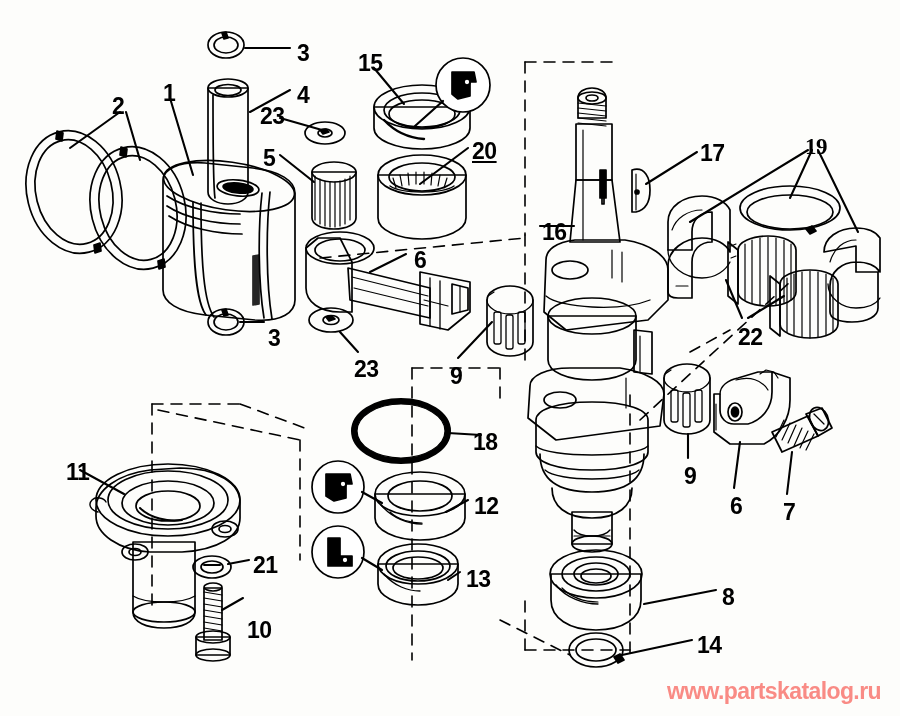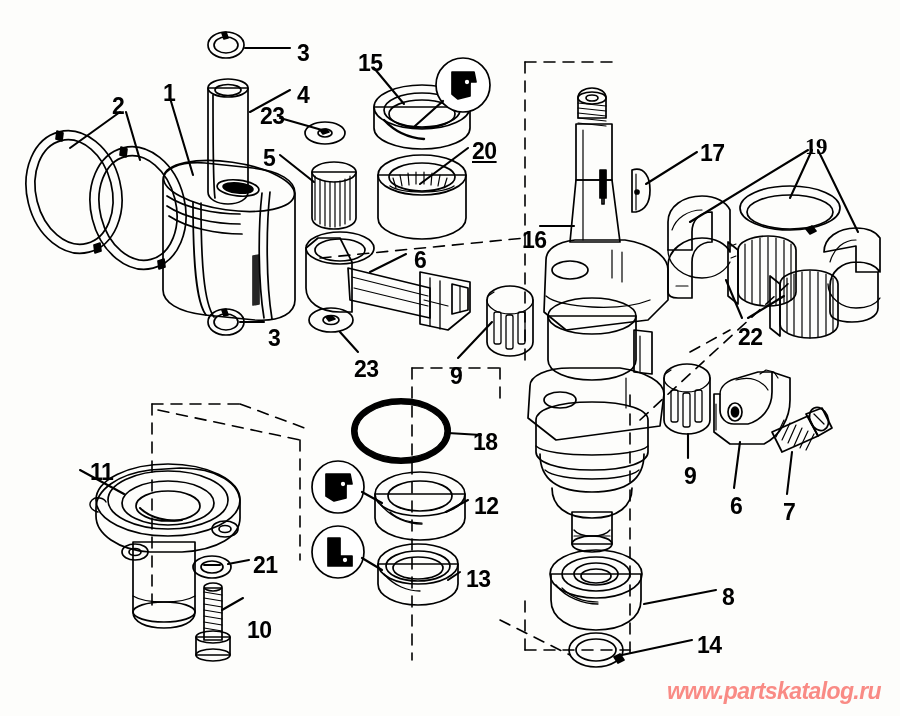--- a/index.html
+++ b/index.html
@@ -19,21 +19,20 @@
     font-weight:bold;
     font-size:23px;
     color:#000;
     line-height:1;
     white-space:nowrap;
     letter-spacing:-0.5px;
   }
   .watermark{
     position:absolute;
     font-family:"Liberation Sans", sans-serif;
-    font-style:italic;
     font-weight:bold;
     font-size:23px;
     color:#f98b85;
     letter-spacing:-0.6px;
     white-space:nowrap;
   }
 </style>
 </head>
 <body>
 
@@ -535,31 +534,31 @@
 <div class="callout" style="left:297px;top:42px;">3</div>
 <div class="callout" style="left:297px;top:84px;">4</div>
 <div class="callout" style="left:260px;top:105px;">23</div>
 <div class="callout" style="left:263px;top:147px;">5</div>
 <div class="callout" style="left:358px;top:52px;">15</div>
 <div class="callout" style="left:472px;top:140px;text-decoration:underline;">20</div>
 <div class="callout" style="left:414px;top:249px;">6</div>
 <div class="callout" style="left:268px;top:327px;">3</div>
 <div class="callout" style="left:354px;top:358px;">23</div>
 <div class="callout" style="left:450px;top:365px;">9</div>
-<div class="callout" style="left:522px;top:221px;margin-top:8px;">16</div>
+<div class="callout" style="left:542px;top:221px;">16</div>
 <div class="callout" style="left:700px;top:142px;">17</div>
 <div class="callout" style="left:805px;top:135px;font-family:Liberation Serif, serif;">19</div>
 <div class="callout" style="left:738px;top:326px;">22</div>
 <div class="callout" style="left:684px;top:465px;">9</div>
 <div class="callout" style="left:730px;top:495px;">6</div>
 <div class="callout" style="left:783px;top:501px;">7</div>
 <div class="callout" style="left:722px;top:586px;">8</div>
 <div class="callout" style="left:697px;top:634px;">14</div>
 <div class="callout" style="left:473px;top:431px;">18</div>
 <div class="callout" style="left:474px;top:495px;text-align:right;">12</div>
 <div class="callout" style="left:466px;top:568px;">13</div>
-<div class="callout" style="left:66px;top:461px;margin-left:24px;">11</div>
+<div class="callout" style="left:66px;top:461px;">11</div>
 <div class="callout" style="left:253px;top:554px;">21</div>
 <div class="callout" style="left:247px;top:591px;margin-top:28px;">10</div>
 
 <div class="watermark" style="left:667px;top:678px;">www.partskatalog.ru</div>
 
 </div>
 
 </body></html>

